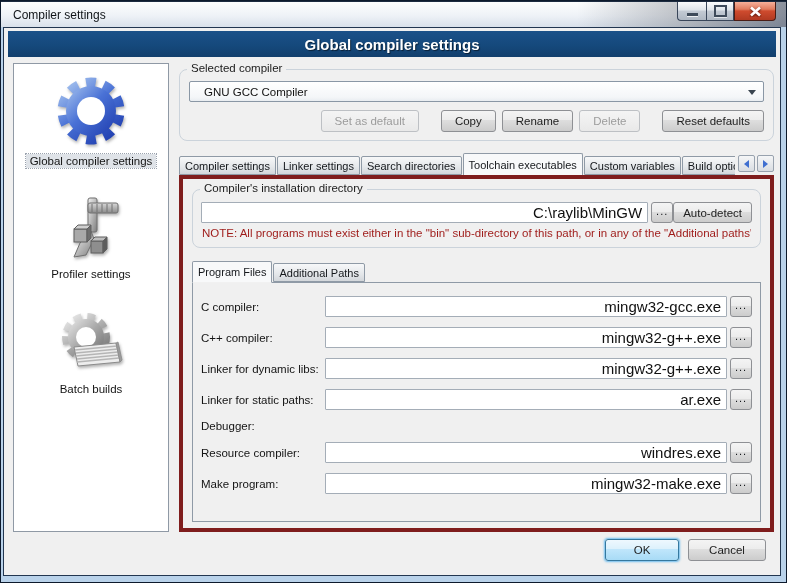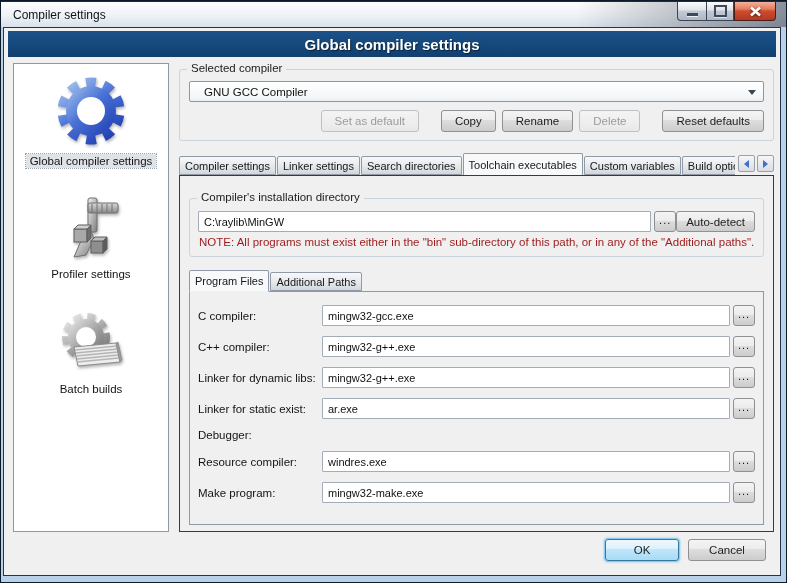--- a/index.html
+++ b/index.html
@@ -59,21 +59,21 @@
     display:flex;flex-direction:column;align-items:center;padding-top:10px;box-sizing:border-box;
   }
   .sb-item{display:flex;flex-direction:column;align-items:center;margin-bottom:15px;cursor:default;}
   .sb-icon{filter:drop-shadow(1px 2px 1.5px rgba(0,0,0,.30));}
   .sb-label{margin-top:6px;padding:1px 4px;font-size:11.5px;color:#141414;white-space:nowrap;}
   .sb-item.selected .sb-label{background:#dfe3e8;outline:1px dotted #9aa2ad;}
 
   
   .main{flex:1;display:flex;flex-direction:column;min-width:0;}
 
-  .groupbox{position:relative;border:1px solid #cbd3db;border-radius:3px;box-sizing:border-box;}
+  .groupbox{position:relative;border:1px solid #cbd3db;border-radius:8px;box-sizing:border-box;}
   .gb-label{
     position:absolute;top:-8px;left:7px;background:#f0f0f0;padding:0 4px;
     font-size:11.5px;color:#1b1b1b;white-space:nowrap;
   }
 
   .gb-selcomp{margin-top:6px;padding:11px 9px 8px 9px;}
   .combo{
     position:relative;height:21px;border:1px solid #8a97a5;border-radius:2px;
     background:linear-gradient(180deg,#ffffff 0%,#f4f6f8 80%,#e9edf1 100%);
     display:flex;align-items:center;padding:0 22px 0 6px;box-sizing:border-box;cursor:default;
@@ -108,30 +108,30 @@
   }
   .tab-arrows{display:flex;gap:2px;margin-left:3px;margin-bottom:3px;}
   .tab-arrow{
     width:17px;height:17px;box-sizing:border-box;border:1px solid #98a2ae;border-radius:2px;
     background:linear-gradient(180deg,#f5f6f7,#d9dde2);display:flex;align-items:center;justify-content:center;cursor:default;
   }
   .tri-left{width:0;height:0;border-top:4px solid transparent;border-bottom:4px solid transparent;border-right:5px solid #3f6fd0;}
   .tri-right{width:0;height:0;border-top:4px solid transparent;border-bottom:4px solid transparent;border-left:5px solid #3f6fd0;}
 
   .tabpanel{
-    flex:1;border:1px solid #7f1d1d;background:#f0f0f0;
-    padding:22px 9px 6px 9px;display:flex;flex-direction:column;min-height:0;box-sizing:border-box;
+    flex:1;border:4px solid #7f1d1d;background:#f0f0f0;
+    padding:10px 9px 6px 9px;display:flex;flex-direction:column;min-height:0;box-sizing:border-box;
   }
 
   
   .gb-instdir{padding:12px 8px 2px 8px;}
   .path-row{display:flex;align-items:center;}
   .txt{
     height:21px;box-sizing:border-box;border:1px solid #a4adb7;border-radius:1px;background:#fff;
-    font-family:"Liberation Sans",sans-serif;font-size:11px;color:#101010;padding:0 5px;flex:1;min-width:0;
+    font-family:"Liberation Sans",sans-serif;font-size:15px;color:#101010;padding:0 5px;flex:1;min-width:0;text-align:right;
   }
   .browse{
     width:22px;height:21px;flex:0 0 22px;margin-left:3px;box-sizing:border-box;
     border:1px solid #8e9094;border-radius:3px;
     background:linear-gradient(180deg,#f4f4f4 0%,#ececec 45%,#dedede 46%,#cccccc 100%);
     font-size:11px;letter-spacing:1px;color:#15181c;line-height:17px;text-align:center;cursor:default;
   }
   .autodetect{margin-left:0;padding:0 9px;height:21px;}
   .note{
     margin:4px 1px 6px 1px;font-size:11.5px;color:#9e1a18;
@@ -320,21 +320,21 @@
             <div class="browse">...</div>
           </div>
 
           <div class="frow">
             <span class="flabel">Linker for dynamic libs:</span>
             <input class="txt" type="text" value="mingw32-g++.exe" style="">
             <div class="browse">...</div>
           </div>
 
           <div class="frow">
-            <span class="flabel">Linker for static exist:</span>
+            <span class="flabel">Linker for static paths:</span>
             <input class="txt" type="text" value="ar.exe" style="">
             <div class="browse">...</div>
           </div>
 
           <div class="frow">
             <span class="flabel">Debugger:</span>
           </div>
 
           <div class="frow">
             <span class="flabel">Resource compiler:</span>

